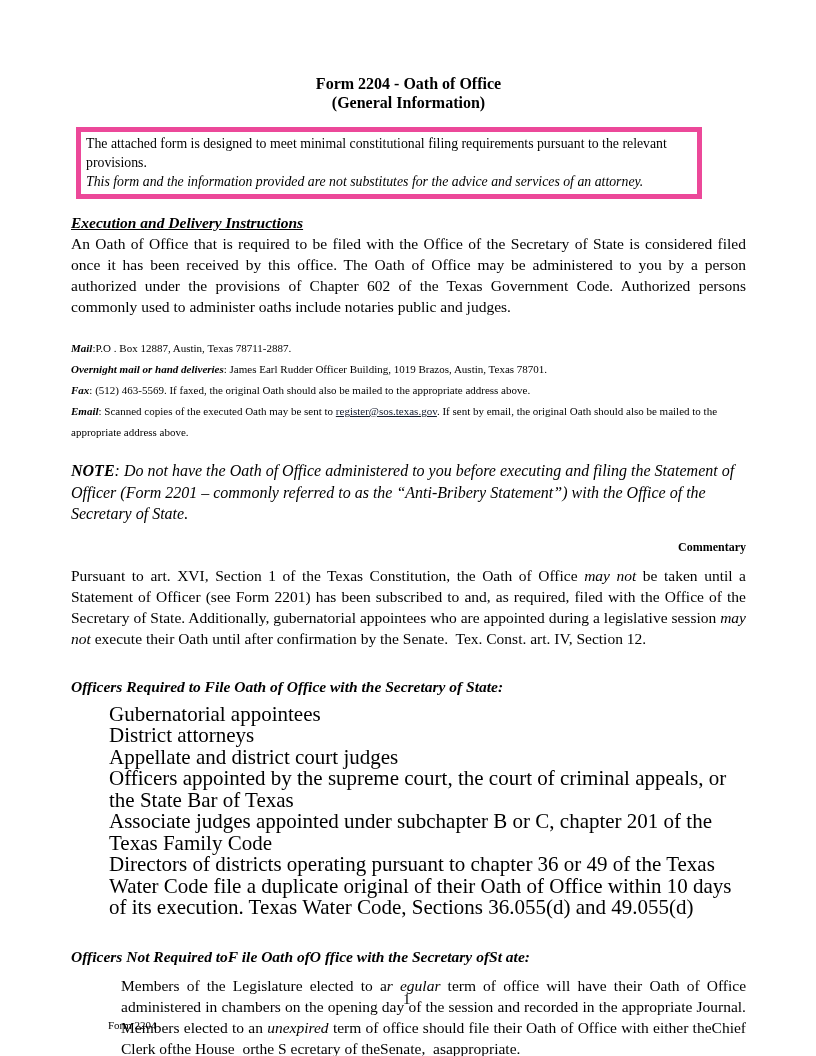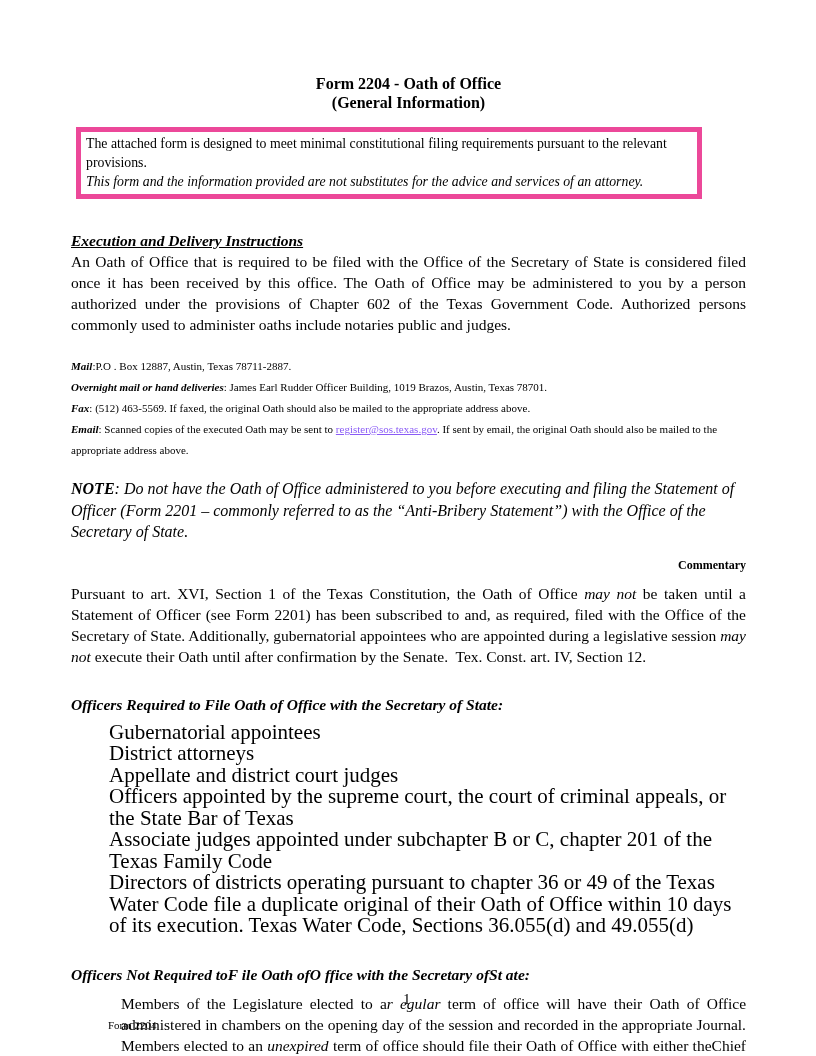--- a/index.html
+++ b/index.html
@@ -21,21 +21,21 @@
   }
   .notice-box{
     margin:15px 44px 0 5px;
     border:5px solid #ec4899;
     padding:2px 5px 3px 5px;
     font-size:13.8px;
     line-height:19px;
   }
   .notice-line2{font-style:italic;}
   .sec-heading{
-    margin-top:31px;
+    margin-top:13px;
     font-size:15.5px;
     line-height:21px;
     font-weight:bold;
     font-style:italic;
     text-decoration:underline;
   }
   .para{
     font-size:15.5px;
     line-height:21px;
     text-align:justify;
@@ -113,21 +113,21 @@
       <div class="notice-line2">This form and the information provided are not substitutes for the advice and services of an attorney.</div>
     </div>
 
     <div class="sec-heading">Execution and Delivery Instructions</div>
     <div class="para">An Oath of Office that is required to be filed with the Office of the Secretary of State is considered filed once it has been received by this office. The Oath of Office may be administered to you by a person authorized under the provisions of Chapter 602 of the Texas Government Code. Authorized persons commonly used to administer oaths include notaries public and judges.</div>
 
     <div class="delivery">
       <div><span class="lbl">Mail</span><span>:P.O . Box 12887, Austin, Texas 78711-2887.</span></div>
       <div><span class="lbl">Overnight mail or hand deliveries</span><span>: James Earl Rudder Officer Building, 1019 Brazos, Austin, Texas 78701.</span></div>
       <div><span class="lbl">Fax</span><span>: (512) 463-5569. If faxed, the original Oath should also be mailed to the appropriate address above.</span></div>
-      <div><span class="lbl">Email</span><span>: Scanned copies of the executed Oath may be sent to </span><a class="email-link" style="color: #8b5cf6;">register@sos.texas.gov</a><span>. If sent by email, the original Oath should also be mailed to the appropriate address above.</span></div>
+      <div><span class="lbl">Email</span><span>: Scanned copies of the executed Oath may be sent to </span><a class="email-link" style="color: #0f172a;">register@sos.texas.gov</a><span>. If sent by email, the original Oath should also be mailed to the appropriate address above.</span></div>
     </div>
 
     <div class="note"><span class="lbl">NOTE</span><span>: Do not have the Oath of Office administered to you before executing and filing the Statement of Officer (Form 2201 – commonly referred to as the “Anti-Bribery Statement”) with the Office of the Secretary of State.</span></div>
 
     <div class="commentary-heading">Commentary</div>
     <div class="para commentary-para"><span>Pursuant to art. XVI, Section 1 of the Texas Constitution, the Oath of Office </span><span class="it">may not</span><span> be taken until a Statement of Officer (see Form 2201) has been subscribed to and, as required, filed with the Office of the Secretary of State. Additionally, gubernatorial appointees who are appointed during a legislative session </span><span class="it">may not</span><span> execute their Oath until after confirmation by the Senate.  Tex. Const. art. IV, Section 12.</span></div>
 
     <div class="officers-heading">Officers Required to File Oath of Office with the Secretary of State:</div>
     <div class="officer-list">
       <div class="officer-item">Gubernatorial appointees</div>

